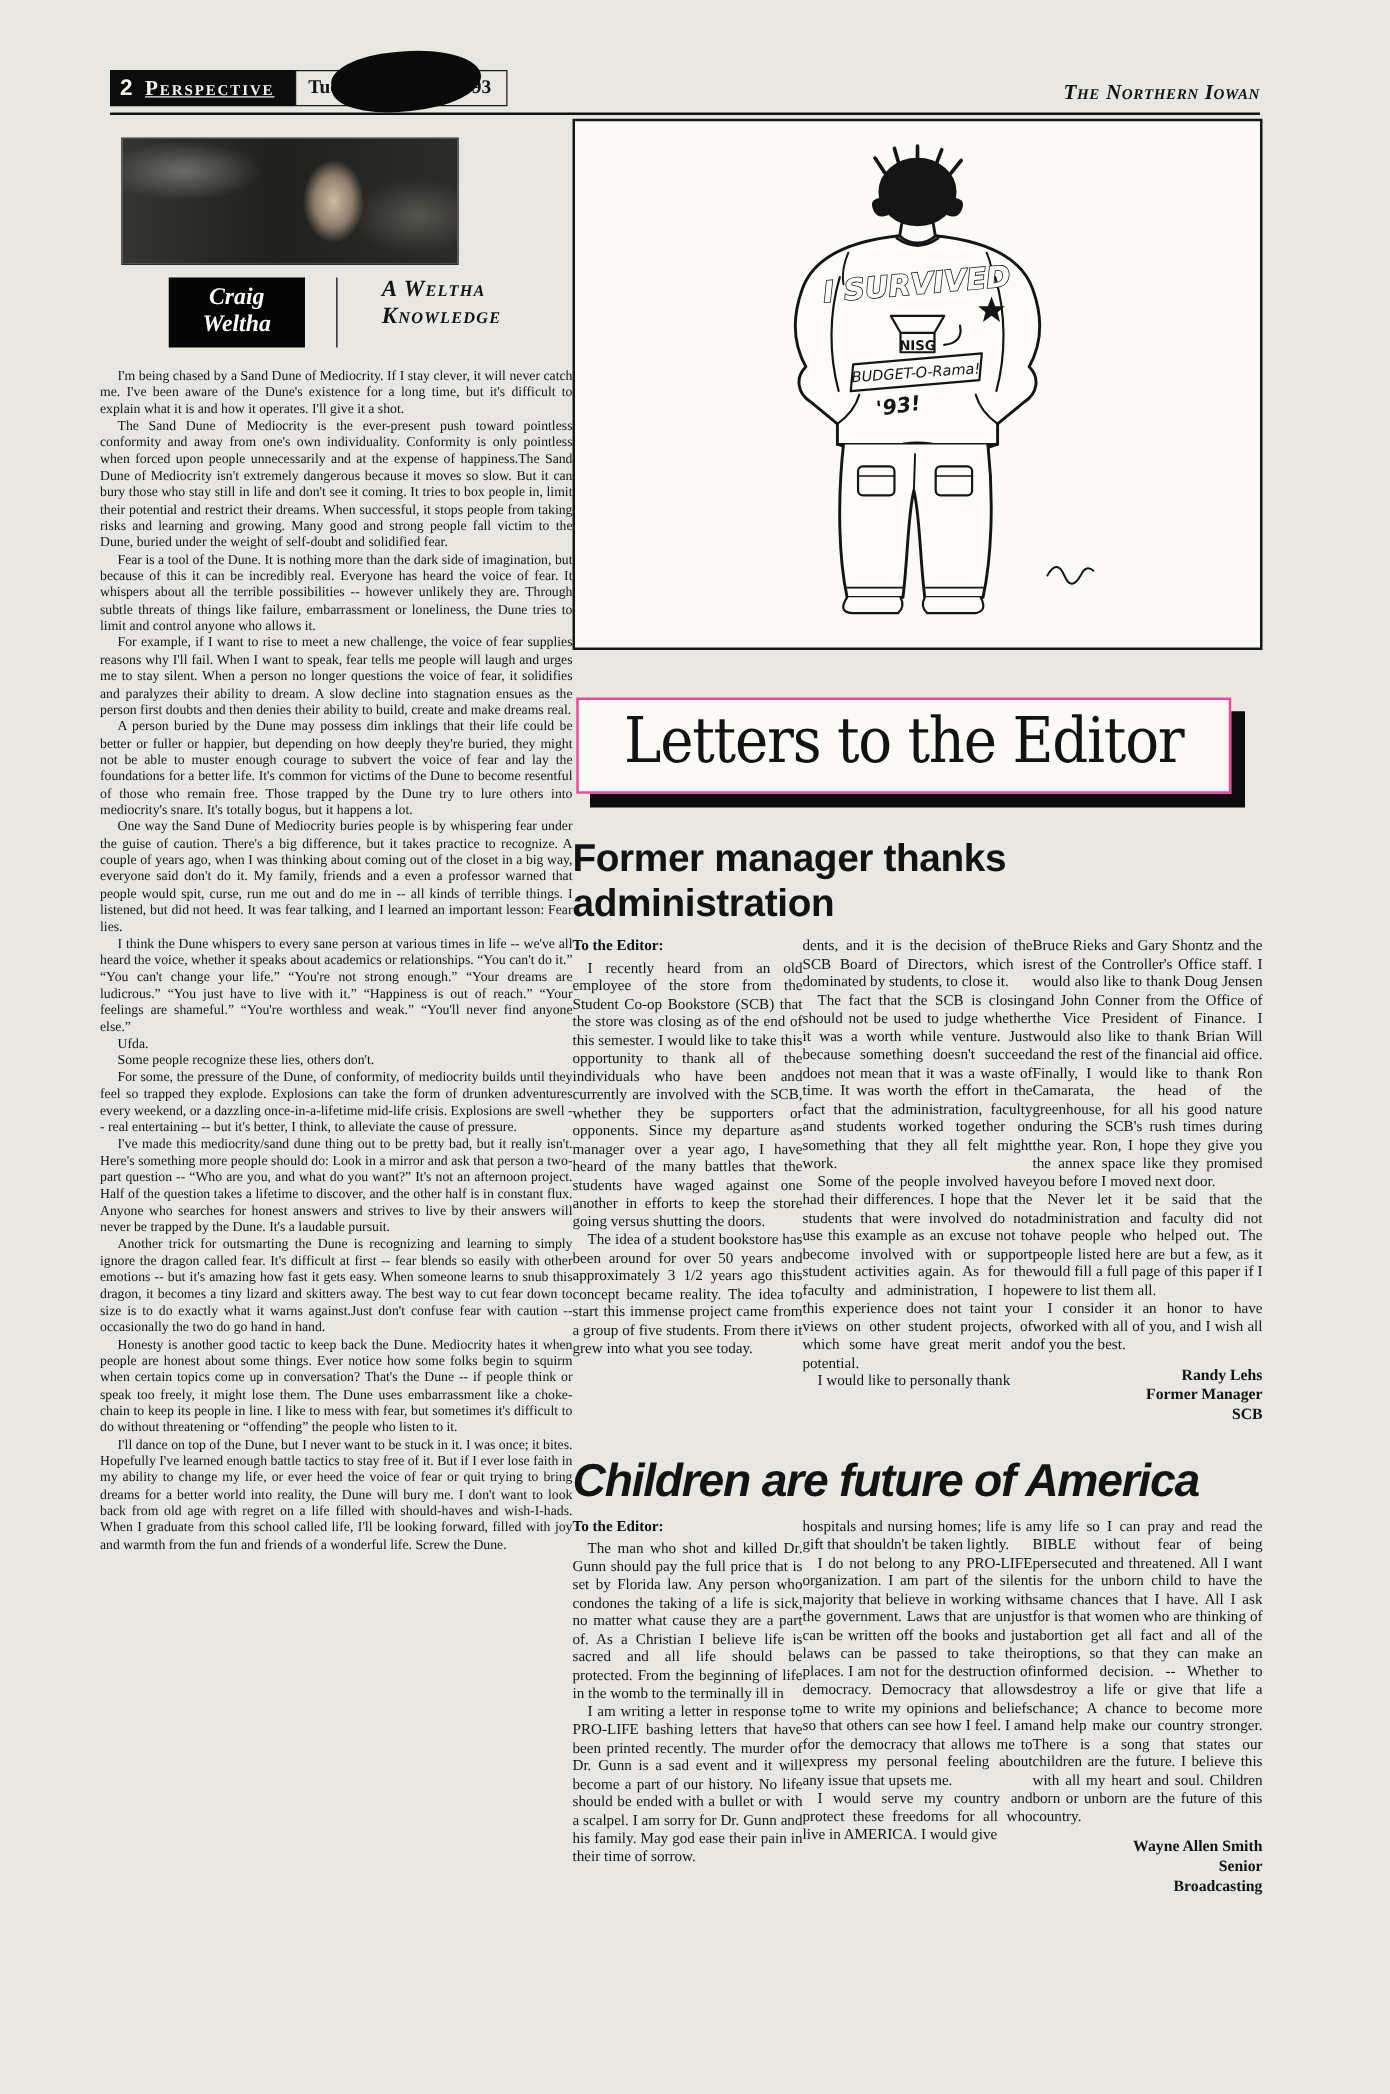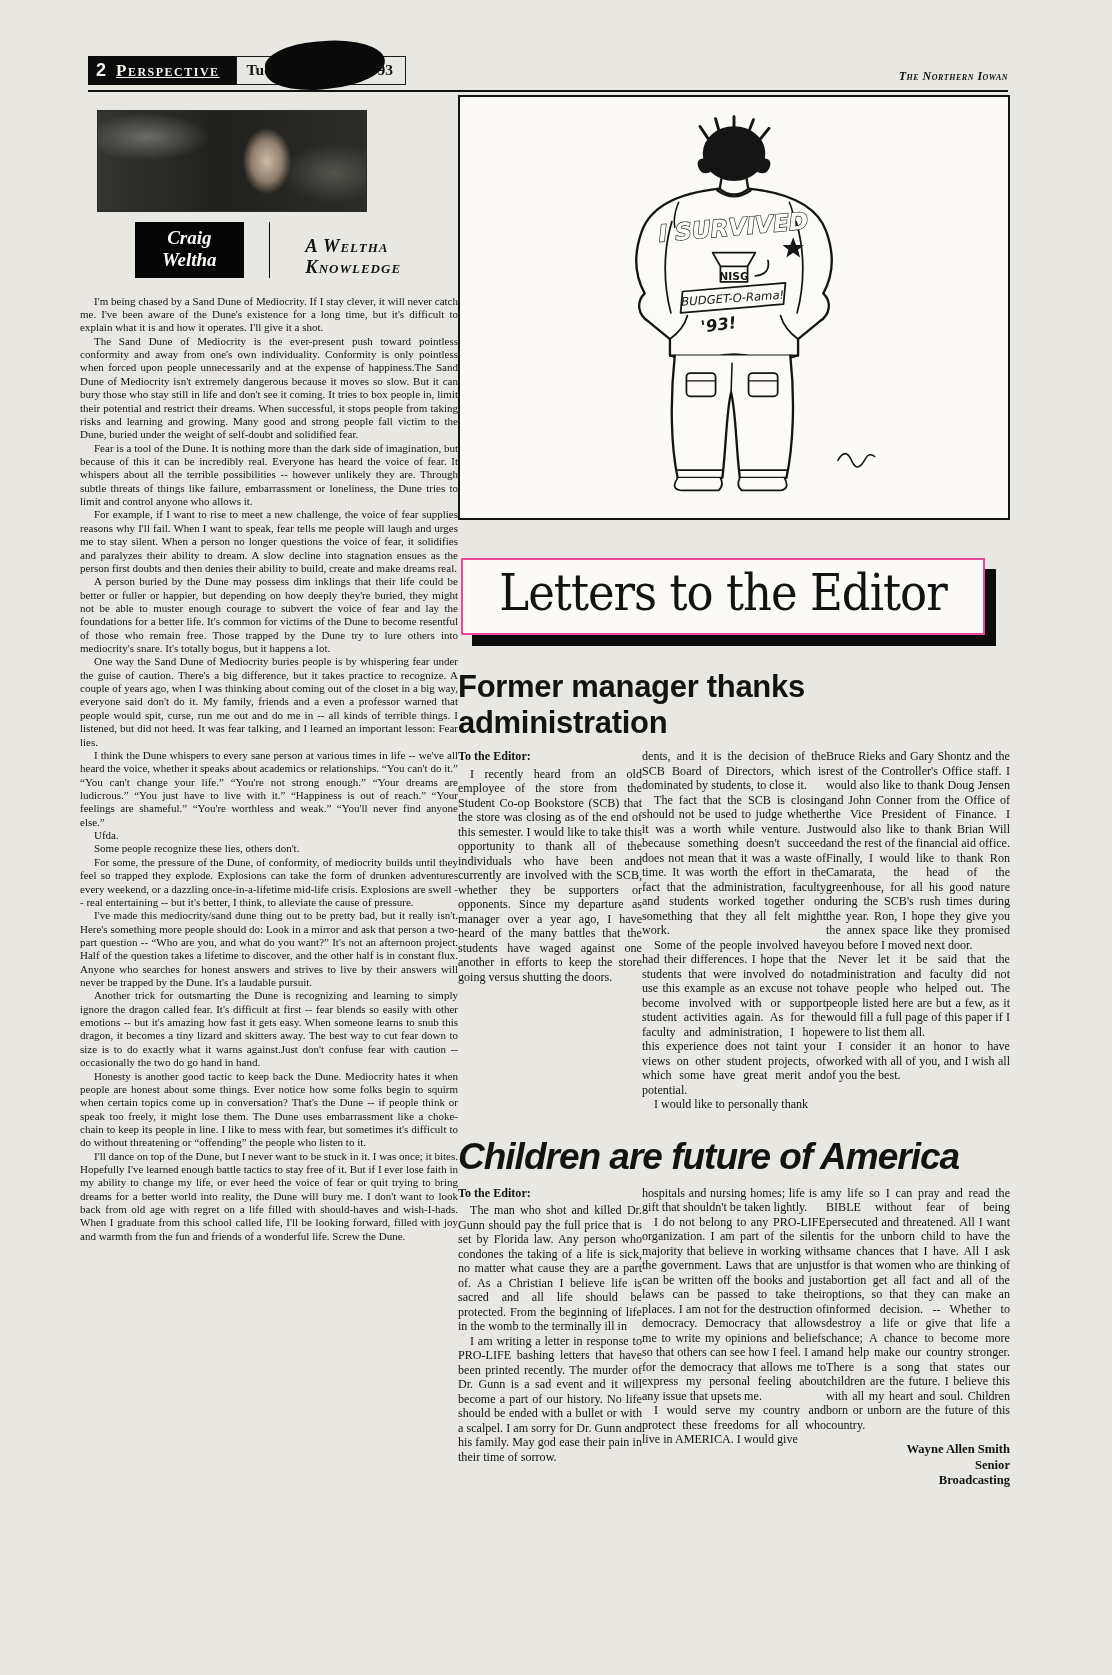--- a/index.html
+++ b/index.html
@@ -19,33 +19,33 @@
   .masthead-left { display:flex; align-items:stretch; }
   .mast-black { background:#0b0b0b; color:#f4f3ee; padding:4px 16px 4px 8px;
     display:flex; align-items:baseline; gap:10px; }
   .mast-pageno { font-size:18px; font-weight:bold; font-family:"Liberation Sans", sans-serif; }
   .mast-section { font-variant:small-caps; font-weight:bold; font-size:17px; letter-spacing:1.5px;text-decoration:underline; }
   .mast-date { position:relative; border:1px solid #1a1a1a; padding:4px 12px 4px 10px;
     font-weight:bold; font-size:15.5px; white-space:nowrap; }
   .ink-blob { position:absolute; left:28px; top:-16px; width:120px; height:48px;
     background:#0a0a0a; border-radius:46% 54% 52% 48%; transform:rotate(-5deg); }
   .mast-paper { font-style:italic; font-weight:bold; font-variant:small-caps;
-    font-size:12px; letter-spacing:0.5px; padding-bottom:1px; }
+    font-size:17px; letter-spacing:0.5px; padding-bottom:1px; }
   .top-rule { position:absolute; left:88px; top:90px; width:920px; height:2px; background:#121212; }
 
   
   .left-col { position:absolute; left:80px; top:110px; width:378px; }
   .photo { margin-left:17px; width:268px; height:100px; border:1px solid #2a2a28;
     background:
       radial-gradient(ellipse 34px 46px at 63% 50%, #cdbda6 0%, #8d7d6a 45%, rgba(0,0,0,0) 72%),
       radial-gradient(ellipse 90px 34px at 18% 26%, #6d6d68 0%, rgba(0,0,0,0) 70%),
       radial-gradient(ellipse 70px 40px at 88% 62%, #55544e 0%, rgba(0,0,0,0) 75%),
       linear-gradient(90deg, #35342f 0%, #20201d 45%, #2c2b27 100%);
   }
-  .byline-row { display:flex; align-items:flex-end; margin:10px 0 0 55px;gap:23px; }
+  .byline-row { display:flex; align-items:flex-start; margin:10px 0 0 55px;gap:23px; }
   .byline-box { background:#050505; color:#fbfaf6; width:112px; padding:5px 8px 7px;
     text-align:center; font-style:italic; font-weight:bold; font-size:19px; line-height:1.15; }
   .byline-divider { width:2px; background:#050505; align-self:stretch; margin:0 12px 0 2px; }
   .col-title { font-variant:small-caps; font-weight:bold; font-size:18.5px;
     letter-spacing:1px; font-style:italic; }
   .article-body { margin-top:17px; font-size:11px; line-height:1.215; text-align:justify; }
   .article-body p { margin:0; text-indent:14px; }
 
   
   .right-col { position:absolute; left:458px; top:95px; width:552px; }
@@ -158,36 +158,42 @@
     <div class="letters-banner">
       <span class="banner-text">Letters to the Editor</span>
     </div>
 
     <h2 class="headline1">Former manager thanks administration</h2>
     <div class="letter-cols">
       <div class="lcol">
         <p class="salutation">To the Editor:</p>
         <div>
             <p>I recently heard from an old employee of the store from the Student Co-op Bookstore (SCB) that the store was closing as of the end of this semester. I would like to take this opportunity to thank all of the individuals who have been and currently are involved with the SCB, whether they be supporters or opponents. Since my departure as manager over a year ago, I have heard of the many battles that the students have waged against one another in efforts to keep the store going versus shutting the doors.</p>
+            <p>The idea of a student bookstore has been around for over 50 years and approximately 3 1/2 years ago this concept became reality. The idea to start this immense project came from a group of five students. From there it grew into what you see today.</p>
           </div>
       </div>
       <div class="lcol">
         <p class="cont">dents, and it is the decision of the SCB Board of Directors, which is dominated by students, to close it.</p>
         <div>
             <p>The fact that the SCB is closing should not be used to judge whether it was a worth while venture. Just because something doesn't succeed does not mean that it was a waste of time. It was worth the effort in the fact that the administration, faculty and students worked together on something that they all felt might work.</p>
             <p>Some of the people involved have had their differences. I hope that the students that were involved do not use this example as an excuse not to become involved with or support student activities again. As for the faculty and administration, I hope this experience does not taint your views on other student projects, of which some have great merit and potential.</p>
             <p>I would like to personally thank</p>
           </div>
       </div>
       <div class="lcol">
         <p class="cont">Bruce Rieks and Gary Shontz and the rest of the Controller's Office staff. I would also like to thank Doug Jensen and John Conner from the Office of the Vice President of Finance. I would also like to thank Brian Will and the rest of the financial aid office. Finally, I would like to thank Ron Camarata, the head of the greenhouse, for all his good nature during the SCB's rush times during the year. Ron, I hope they give you the annex space like they promised you before I moved next door.</p>
         <div>
             <p>Never let it be said that the administration and faculty did not have people who helped out. The people listed here are but a few, as it would fill a full page of this paper if I were to list them all.</p>
             <p>I consider it an honor to have worked with all of you, and I wish all of you the best.</p>
           </div>
+        <div class="signature">
+          <div>Randy Lehs</div>
+          <div>Former Manager</div>
+          <div>SCB</div>
+        </div>
       </div>
     </div>
 
     <h2 class="headline2">Children are future of America</h2>
     <div class="letter-cols">
       <div class="lcol">
         <p class="salutation">To the Editor:</p>
         <div>
             <p>The man who shot and killed Dr. Gunn should pay the full price that is set by Florida law. Any person who condones the taking of a life is sick, no matter what cause they are a part of. As a Christian I believe life is sacred and all life should be protected. From the beginning of life in the womb to the terminally ill in</p>
             <p>I am writing a letter in response to PRO-LIFE bashing letters that have been printed recently. The murder of Dr. Gunn is a sad event and it will become a part of our history. No life should be ended with a bullet or with a scalpel. I am sorry for Dr. Gunn and his family. May god ease their pain in their time of sorrow.</p>

